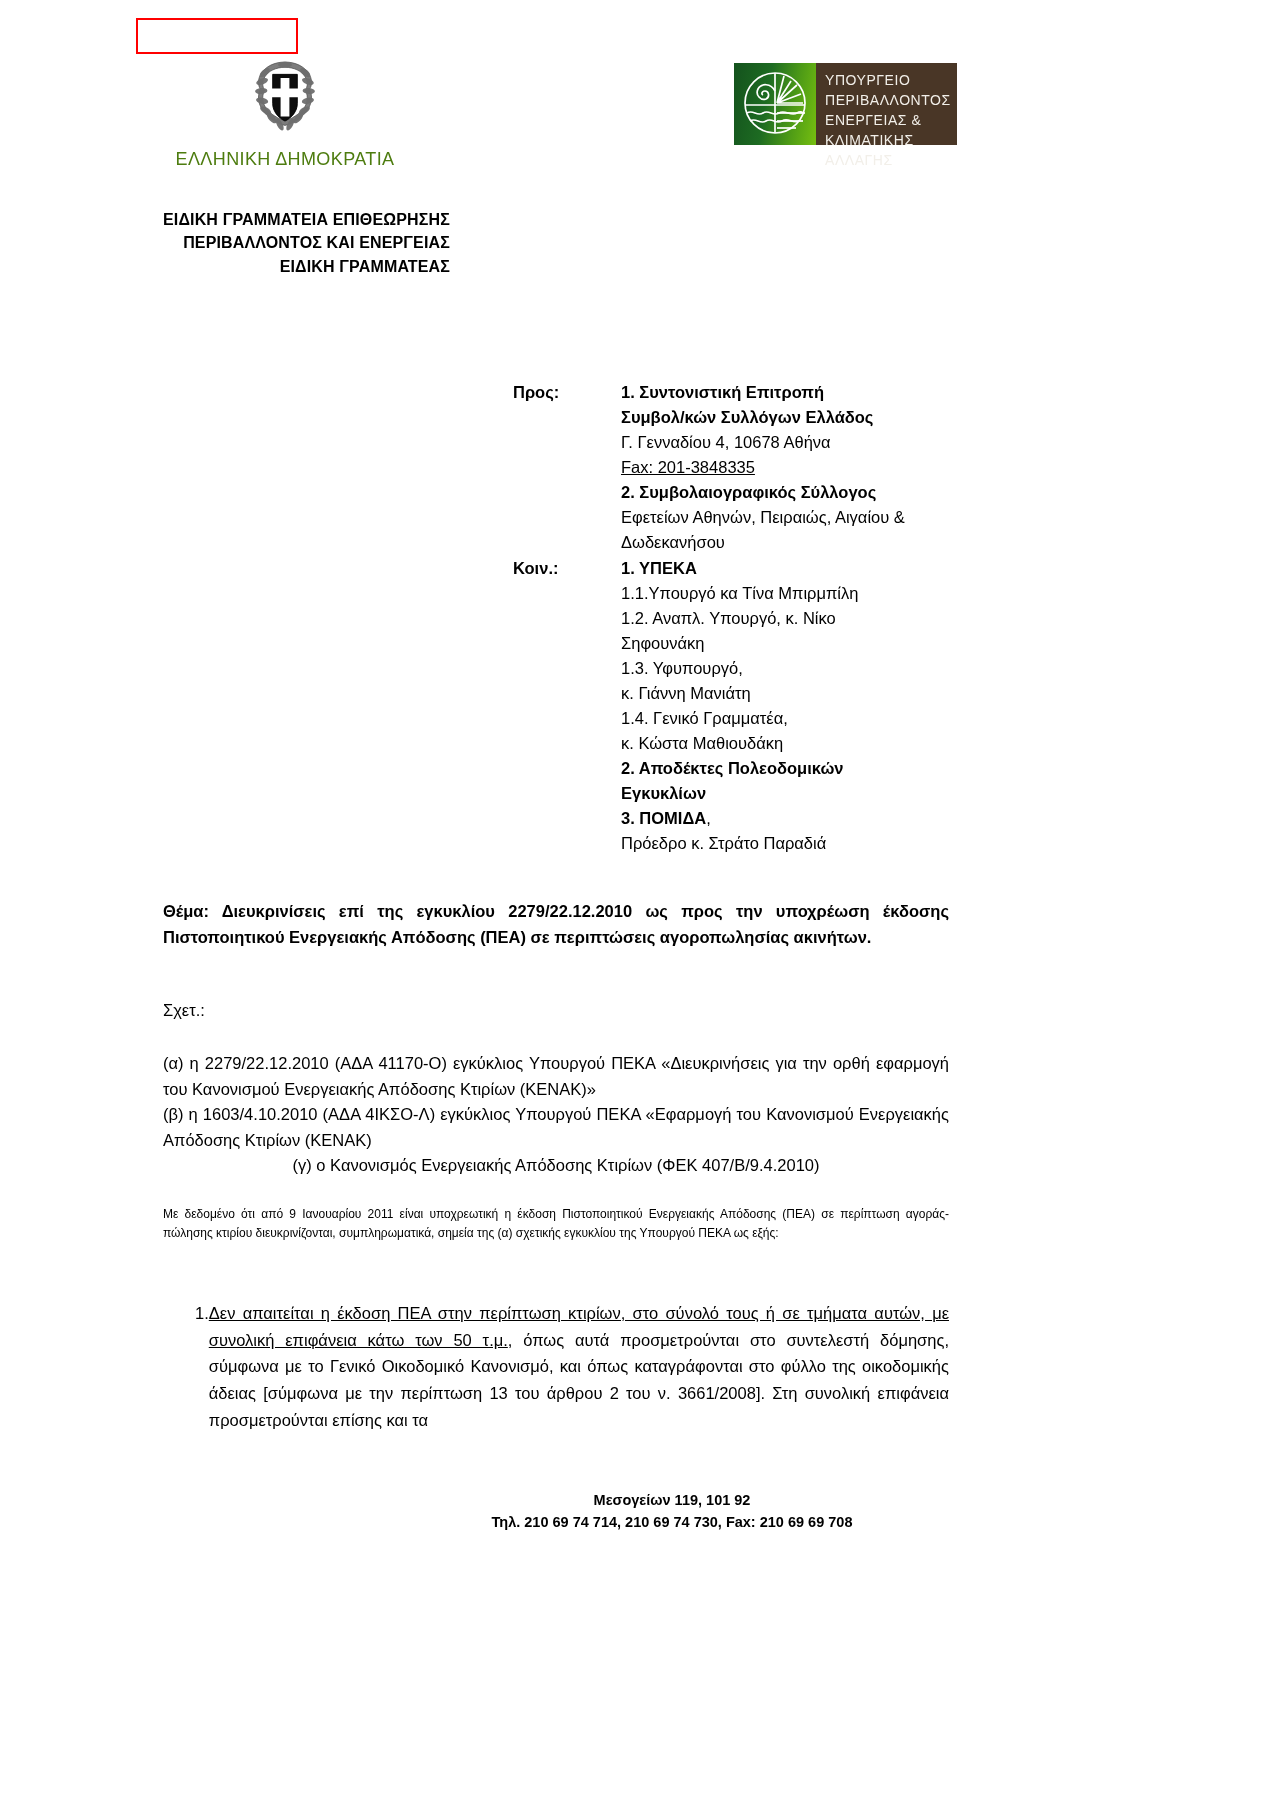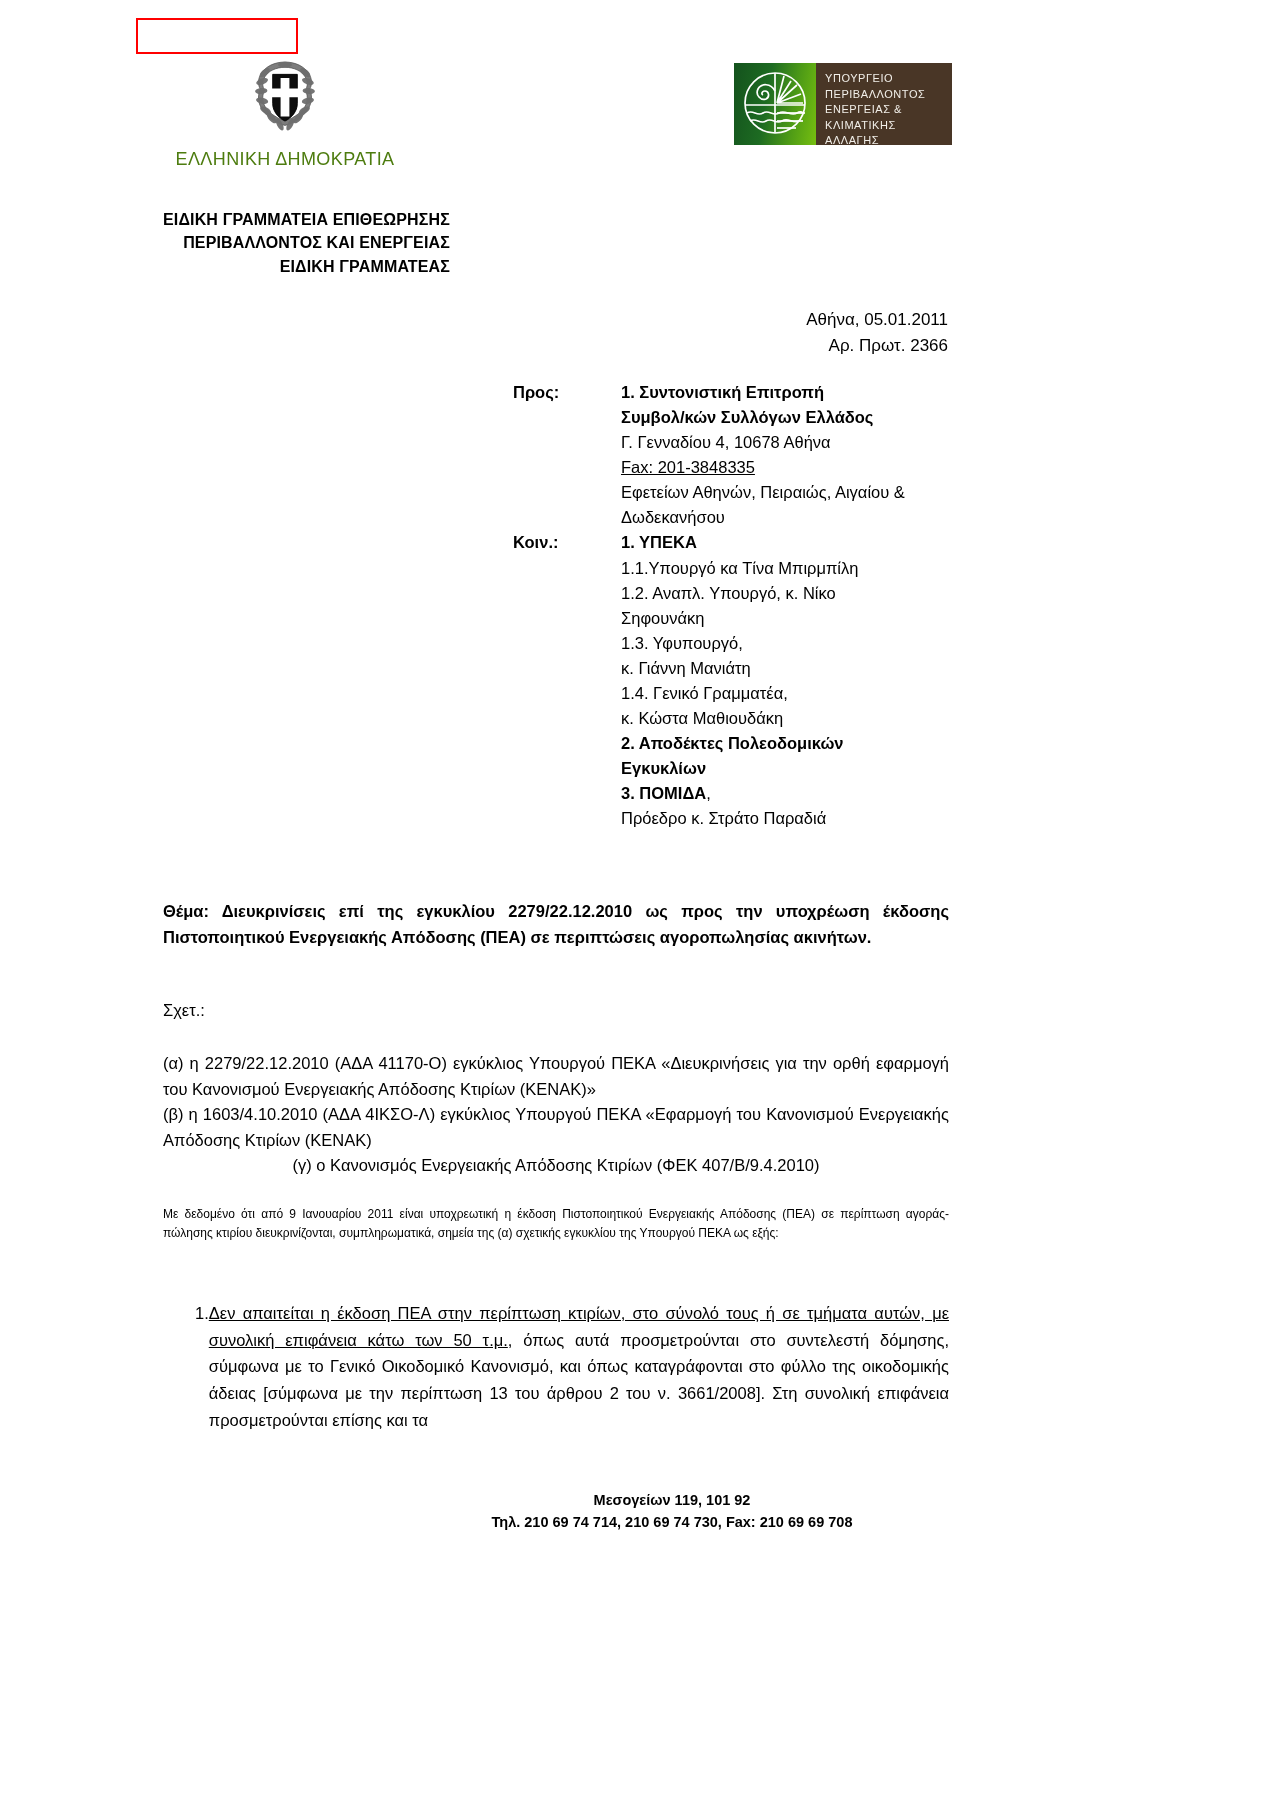--- a/index.html
+++ b/index.html
@@ -80,21 +80,21 @@
     position: absolute;
     left: 7px;
     top: 6px;
   }
   .ministry-text {
     flex: 1 1 auto;
     background: #493626;
     color: #f2efe9;
     padding: 8px 6px 6px 9px;
     box-sizing: border-box;
-    font-size: 11px;
+    font-size: 14px;
     line-height: 1.42;
     letter-spacing: 0.55px;
   }
   .ministry-text div { white-space: nowrap; }
 
   
   .secretariat {
     position: absolute;
     left: 163px;
     top: 208px;
@@ -283,34 +283,31 @@
       </div>
     </div>
   </div>
 
   <div class="secretariat">
     <div>ΕΙΔΙΚΗ ΓΡΑΜΜΑΤΕΙΑ ΕΠΙΘΕΩΡΗΣΗΣ</div>
     <div>ΠΕΡΙΒΑΛΛΟΝΤΟΣ ΚΑΙ ΕΝΕΡΓΕΙΑΣ</div>
     <div>ΕΙΔΙΚΗ ΓΡΑΜΜΑΤΕΑΣ</div>
   </div>
 
-  <div class="date-block">
-    <div>Αθήνα, 05.01.2011</div>
-    <div>Αρ. Πρωτ. 2366</div>
-  </div>
 
   <div class="recipients">
 
     <div class="rcp-row">
       <div class="rcp-label">Προς:</div>
       <div class="rcp-body">
         <div class="b">1. Συντονιστική Επιτροπή</div>
         <div class="b">Συμβολ/κών Συλλόγων Ελλάδος</div>
         <div>Γ. Γενναδίου 4, 10678 Αθήνα</div>
         <div class="u">Fax: 201-3848335</div>
+        <div class="b">2. Συμβολαιογραφικός Σύλλογος</div>
         <div>Εφετείων Αθηνών, Πειραιώς, Αιγαίου &amp;</div>
         <div>Δωδεκανήσου</div>
       </div>
     </div>
 
     <div class="rcp-row">
       <div class="rcp-label">Κοιν.:</div>
       <div class="rcp-body">
         <div class="b">1. ΥΠΕΚΑ</div>
         <div>1.1.Υπουργό κα Τίνα Μπιρμπίλη</div>

